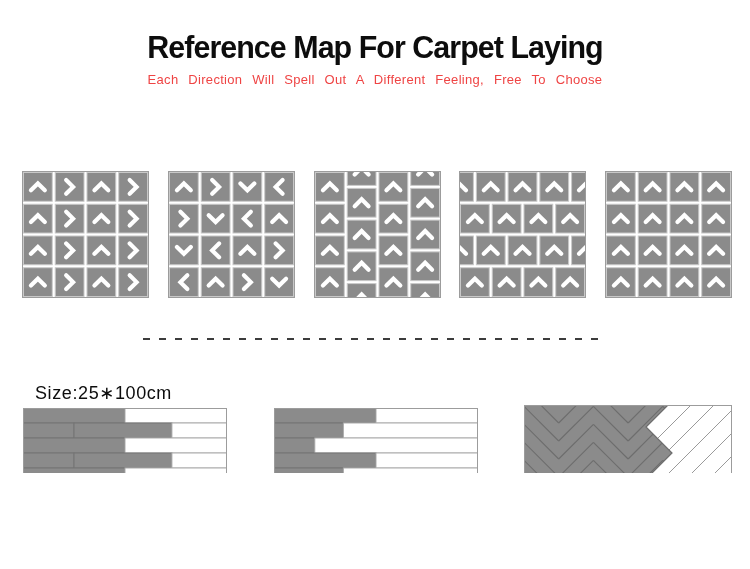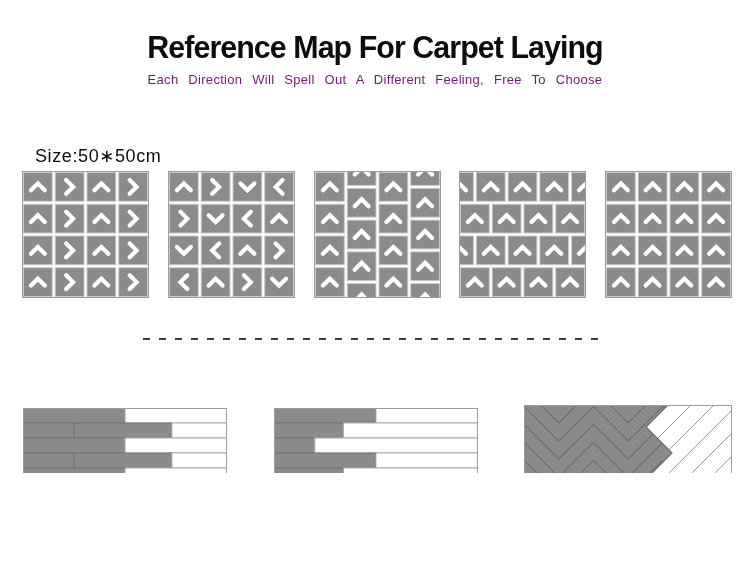--- a/index.html
+++ b/index.html
@@ -7,21 +7,21 @@
     position:relative;width:750px;height:473px;background:#ffffff;
     font-family:"Liberation Sans","DejaVu Sans",sans-serif;overflow:hidden;color:#111;
   }
   .title{
     position:absolute;top:29px;left:0;width:750px;margin:0;text-align:center;
     font-size:32px;font-weight:700;letter-spacing:-1px;color:#0d0d0d;
     transform:scaleX(.95);transform-origin:center;white-space:nowrap;
   }
   .subtitle{
     position:absolute;top:72px;left:0;width:750px;margin:0;text-align:center;
-    font-size:13px;font-weight:400;color:#701a75;word-spacing:6px;letter-spacing:.3px;white-space:nowrap;
+    font-size:13px;font-weight:400;color:#ef4444;word-spacing:6px;letter-spacing:.3px;white-space:nowrap;
   }
   .size-label{
     position:absolute;left:35px;font-size:18px;letter-spacing:.6px;color:#0d0d0d;white-space:nowrap;
   }
   .size-label.first{top:145px;}
   .size-label.second{top:382px;}
   .tile-row{
     position:absolute;left:22px;top:171px;width:710px;height:127px;
     display:flex;justify-content:space-between;align-items:flex-start;
   }
@@ -36,21 +36,20 @@
   }
 </style>
 </head>
 <body>
 
 <div class="page">
 
   <h1 class="title">Reference Map For Carpet Laying</h1>
   <p class="subtitle">Each Direction Will Spell Out A Different Feeling, Free To Choose</p>
 
-  <div class="size-label first">Size:50∗50cm</div>
   <div class="tile-row" id="tileRow">
       <svg width="127" height="127" viewBox="0 0 128 128">
         <rect x="1.5" y="1.5" width="29" height="29" fill="#8b8b8b" stroke="#c9c9c9" stroke-width="1"></rect>
         <polyline points="9,19.5 16,12.5 23,19.5" fill="none" stroke="#ffffff" stroke-width="4.2" stroke-linecap="round" stroke-linejoin="miter"></polyline>
         <rect x="33.5" y="1.5" width="29" height="29" fill="#8b8b8b" stroke="#c9c9c9" stroke-width="1"></rect>
         <polyline points="44.5,9 51.5,16 44.5,23" fill="none" stroke="#ffffff" stroke-width="4.2" stroke-linecap="round" stroke-linejoin="miter"></polyline>
         <rect x="65.5" y="1.5" width="29" height="29" fill="#8b8b8b" stroke="#c9c9c9" stroke-width="1"></rect>
         <polyline points="73,19.5 80,12.5 87,19.5" fill="none" stroke="#ffffff" stroke-width="4.2" stroke-linecap="round" stroke-linejoin="miter"></polyline>
         <rect x="97.5" y="1.5" width="29" height="29" fill="#8b8b8b" stroke="#c9c9c9" stroke-width="1"></rect>
         <polyline points="108.5,9 115.5,16 108.5,23" fill="none" stroke="#ffffff" stroke-width="4.2" stroke-linecap="round" stroke-linejoin="miter"></polyline>
@@ -225,20 +224,21 @@
         <rect x="65.5" y="97.5" width="29" height="29" fill="#8b8b8b" stroke="#c9c9c9" stroke-width="1"></rect>
         <polyline points="73,115.5 80,108.5 87,115.5" fill="none" stroke="#ffffff" stroke-width="4.2" stroke-linecap="round" stroke-linejoin="miter"></polyline>
         <rect x="97.5" y="97.5" width="29" height="29" fill="#8b8b8b" stroke="#c9c9c9" stroke-width="1"></rect>
         <polyline points="105,115.5 112,108.5 119,115.5" fill="none" stroke="#ffffff" stroke-width="4.2" stroke-linecap="round" stroke-linejoin="miter"></polyline>
         <rect x="0.5" y="0.5" width="127" height="127" fill="none" stroke="#9c9c9c" stroke-width="1"></rect>
       </svg>
     </div>
 
   <div class="divider" style="background: repeating-linear-gradient(90deg, rgb(60, 60, 60) 0px, rgb(60, 60, 60) 7px, transparent 7px, transparent 16px);"></div>
 
+  <div class="size-label second">Size:25∗100cm</div>
   <div class="plank-row" id="plankRow">
       <svg width="204" height="120" viewBox="0 0 204 120" class="flat">
         <rect x="0" y="0" width="102" height="15" fill="#8b8b8b" stroke="#747474" stroke-width="1"></rect>
         <rect x="102" y="0" width="102" height="15" fill="#ffffff" stroke="#ababab" stroke-width="1"></rect>
         <rect x="0" y="15" width="51" height="15" fill="#8b8b8b" stroke="#747474" stroke-width="1"></rect>
         <rect x="51" y="15" width="97.92" height="15" fill="#8b8b8b" stroke="#747474" stroke-width="1"></rect>
         <rect x="148.92000000000002" y="15" width="55.080000000000005" height="15" fill="#ffffff" stroke="#ababab" stroke-width="1"></rect>
         <rect x="0" y="30" width="102" height="15" fill="#8b8b8b" stroke="#747474" stroke-width="1"></rect>
         <rect x="102" y="30" width="102" height="15" fill="#ffffff" stroke="#ababab" stroke-width="1"></rect>
         <rect x="0" y="45" width="51" height="15" fill="#8b8b8b" stroke="#747474" stroke-width="1"></rect>

